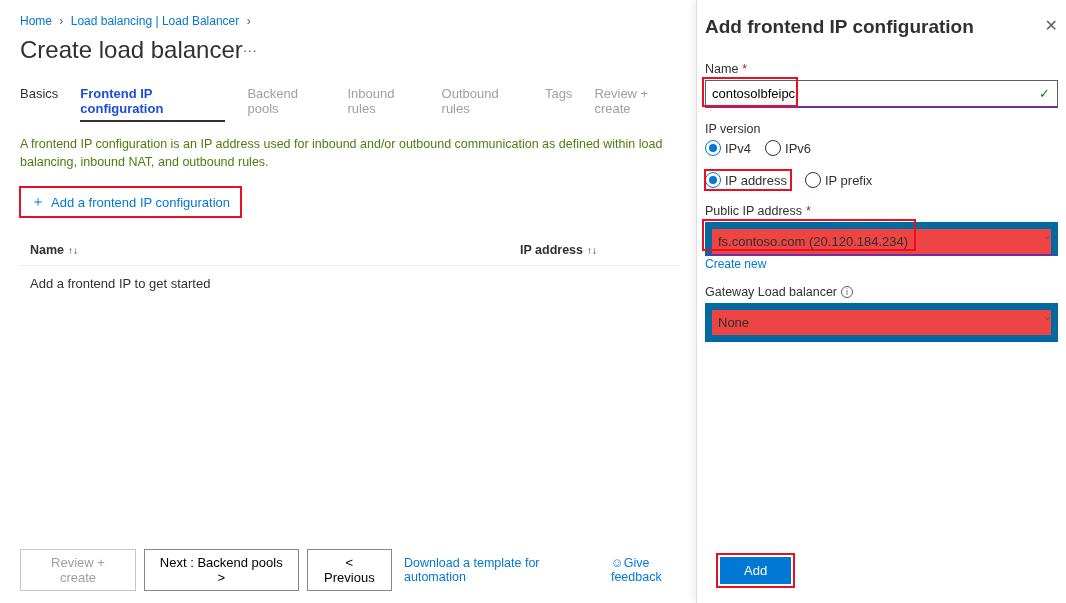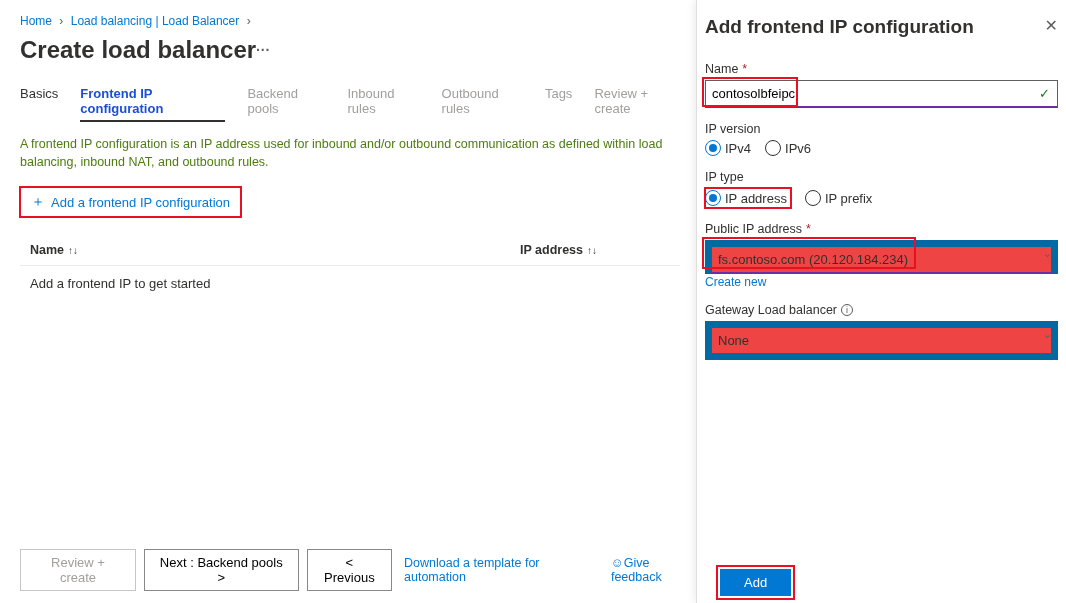--- a/index.html
+++ b/index.html
@@ -1,21 +1,21 @@
 <!DOCTYPE html>
 <html><head>
 <meta charset="utf-8">
 <style>
 * { box-sizing: border-box; margin: 0; padding: 0; }
 body { font-family: "Segoe UI", -apple-system, sans-serif; font-size: 13px; color: #323130; background: #fff; width: 1066px; height: 603px; overflow: hidden; position: relative; }
 .main-area { padding: 10px 20px; width: 700px; height: 100%; position: relative; }
 .breadcrumb { font-size: 12px; color: #605e5c; padding: 4px 0; }
 .breadcrumb a { color: #0078d4; text-decoration: none; }
 .breadcrumb-sep { color: #605e5c; margin: 0 4px; }
-.page-title { font-size: 24px; font-weight: 700; margin: 4px 0 18px 0; display: flex; align-items: center; gap: 0; text-align: center; }
+.page-title { font-size: 24px; font-weight: 400; margin: 4px 0 18px 0; display: flex; align-items: center; gap: 0; text-align: center; }
 .more-dots { font-size: 14px; color: #605e5c; }
 .tabs { display: flex; gap: 22px; border-bottom: none; margin-bottom: 14px; }
 .tab { font-size: 13px; color: #a19f9d; padding: 4px 0; cursor: pointer; }
 .tab.active { color: #1d4ed8; font-weight: 600; border-bottom: 2px solid #323130; }
 .tab.enabled { color: #323130; }
 .desc { font-size: 12.5px; color: #4d7c0f; margin-bottom: 16px; line-height: 1.4; }
 .add-btn { display: inline-flex; align-items: center; gap: 6px; border: 1px solid #8a8886; background: #fff; padding: 5px 10px; font-size: 13px; color: #0078d4; cursor: pointer; }
 .add-btn .plus { font-size: 14px; color: #0078d4; }
 .table-header { display: flex; margin-top: 18px; padding: 8px 0; border-bottom: 1px solid #edebe9; font-size: 12.5px; font-weight: 600; }
 .col-name { width: 500px; display: flex; align-items: center; gap: 4px; padding-left: 10px;}
@@ -47,21 +47,21 @@
 .radio-circle { width: 16px; height: 16px; border: 1px solid #323130; border-radius: 50%; display: inline-flex; align-items: center; justify-content: center; }
 .radio-circle.checked { border-color: #0078d4; }
 .radio-dot { width: 8px; height: 8px; background: #0078d4; border-radius: 50%; }
 .radio-label { font-size: 13px; }
 .select-wrap { position: relative; }
 .select-input { width: 100%; border: 7px solid #0369a1; padding: 5px 24px 5px 6px; font-size: 13px; background: #ef4444; cursor: pointer; }
 .select-input.accent { border-bottom: 2px solid #6b2fa5; }
 .select-input.bold { font-weight: 400; }
 .chevron { position: absolute; right: 6px; top: 7px; font-size: 11px; color: #605e5c; pointer-events: none; }
 .link { color: #0078d4; font-size: 12px; text-decoration: none; }
-.panel-footer { position: absolute; bottom: 4px; left: 20px; margin-top: 21px; }
+.panel-footer { position: absolute; bottom: 16px; left: 20px; margin-top: 21px; }
 .add-primary { background: #0078d4; color: #fff; border: none; padding: 6px 24px; font-size: 13px; cursor: pointer; }
 
 .name-hl { position:absolute; outline:2px solid #e81123; pointer-events:none; }
 </style>
 </head>
 <body>
 
 <div class="main-area">
   <div class="breadcrumb">
     <a href="#">Home</a>
@@ -143,21 +143,20 @@
         <span class="radio-label">IPv4</span>
       </label>
       <label class="radio">
         <span class="radio-circle"></span>
         <span class="radio-label">IPv6</span>
       </label>
     </div>
   </div>
 
   <div class="field">
-    <div class="field-label">IP type</div>
     <div class="radio-group">
       <label class="radio hl-red" style="padding:2px 4px 2px 0;">
         <span class="radio-circle checked">
             <span class="radio-dot"></span>
           </span>
         <span class="radio-label">IP address</span>
       </label>
       <label class="radio">
         <span class="radio-circle"></span>
         <span class="radio-label">IP prefix</span>

